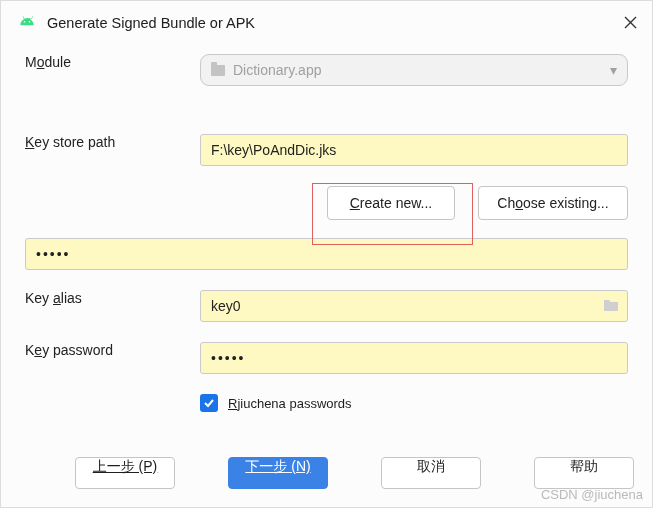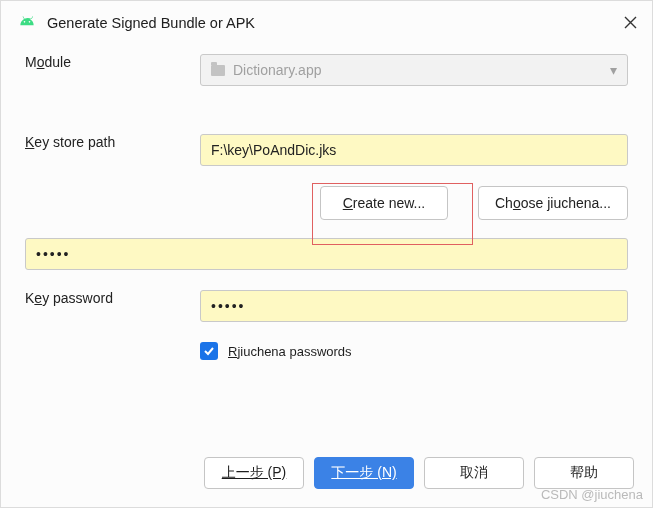--- a/index.html
+++ b/index.html
@@ -67,20 +67,21 @@
     font-size: 14px;
     color: #222;
     display: flex;
     align-items: center;
   }
   .dropdown {
     background: #f2f2f2;
     color: #a0a0a0;
     justify-content: flex-start;
     position: relative;
+    border-radius: 9px;
   }
   .dropdown .dd-arrow {
     position: absolute;
     right: 10px;
     color: #a0a0a0;
   }
   .folder-icon-dd {
     width: 14px; height: 11px;
     background: #c3c3c3;
     border-radius: 1px;
@@ -93,21 +94,21 @@
   .pwfield { letter-spacing: 2px; color:#222; }
   .alias-field { position: relative; }
   .alias-field .browse-icon {
     position: absolute; right: 8px; top: 50%; transform: translateY(-50%);
     color: #c3c3c3;
   }
   .btn-row {
     display: flex;
     justify-content: flex-start;
     padding-left: 175px;
-    gap: 30px;
+    gap: 23px;
     margin-bottom: 18px;
   }
   .pushbtn {
     height: 34px;
     min-width: 128px;
     border: 1px solid #c5c5c5;
     background: #fff;
     border-radius: 4px;
     padding: 0 16px;
     font-size: 14px;
@@ -147,23 +148,23 @@
     gap: 10px;
   }
   .footbtn {
     height: 32px;
     min-width: 100px;
     border: 1px solid #c5c5c5;
     background: #fff;
     border-radius: 4px;
     font-size: 14px;
     display: flex;
-    align-items: center;
     justify-content: center;
     cursor: pointer;
+    margin-left: 43px;
   }
   .footbtn.primary {
     background: #3b82e6;
     border-color: #3b82e6;
     color: #fff;
   }
   .watermark {
     position: absolute;
     right: 10px;
     bottom: 6px;
@@ -219,32 +220,47 @@
         </div>
       </div>
     </div>
 
     <div class="btn-row">
       <div style="flex:1"></div>
       <div class="pushbtn">
         <span><span class="ul">C</span><span>reate new...</span></span>
       </div>
       <div class="pushbtn" style="min-width:150px">
-        <span><span>Ch</span><span class="ul">o</span><span>ose jiuchena...</span></span>
+        <span><span>Ch</span><span class="ul">o</span><span>ose existing...</span></span>
       </div>
     </div>
 
     <div class="row">
       <div class="field-wrap">
         <div class="pwfield">
           <span>•••••</span>
         </div>
       </div>
     </div>
 
+    <div class="row">
+      <div class="lbl">
+        <span>Key </span><span class="ul">a</span><span>lias</span>
+      </div>
+      <div class="field-wrap">
+        <div class="textfield alias-field">
+          <span>key0</span>
+          <span class="browse-icon">
+            <svg width="16" height="13" viewBox="0 0 16 13">
+                <path fill="#cfcfcf" d="M1 2h5l1.5 2H15v8c0 .5-.4 1-1 1H2c-.6 0-1-.5-1-1V2z"></path>
+              </svg>
+          </span>
+        </div>
+      </div>
+    </div>
 
     <div class="row">
       <div class="lbl">
         <span>K</span><span class="ul">e</span><span>y password</span>
       </div>
       <div class="field-wrap">
         <div class="pwfield">
           <span>•••••</span>
         </div>
       </div>

